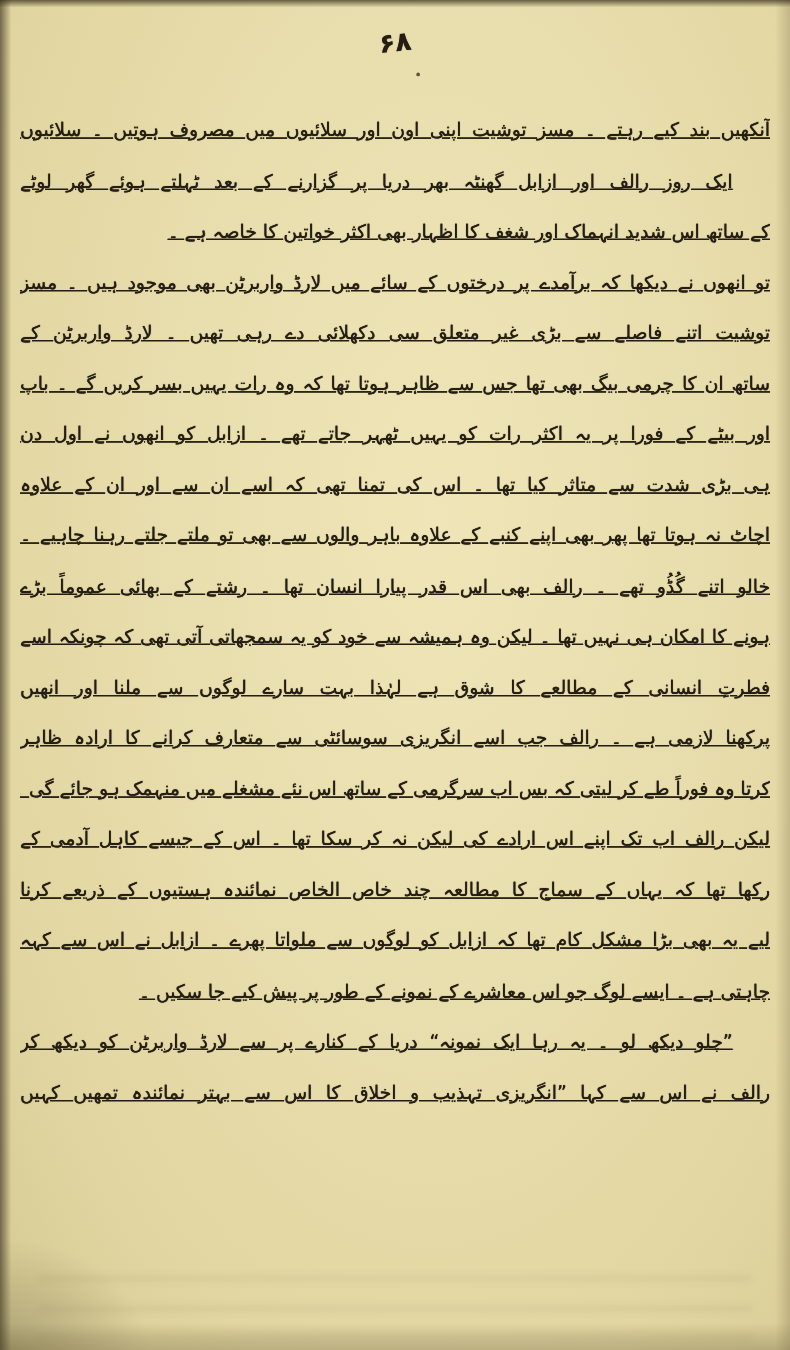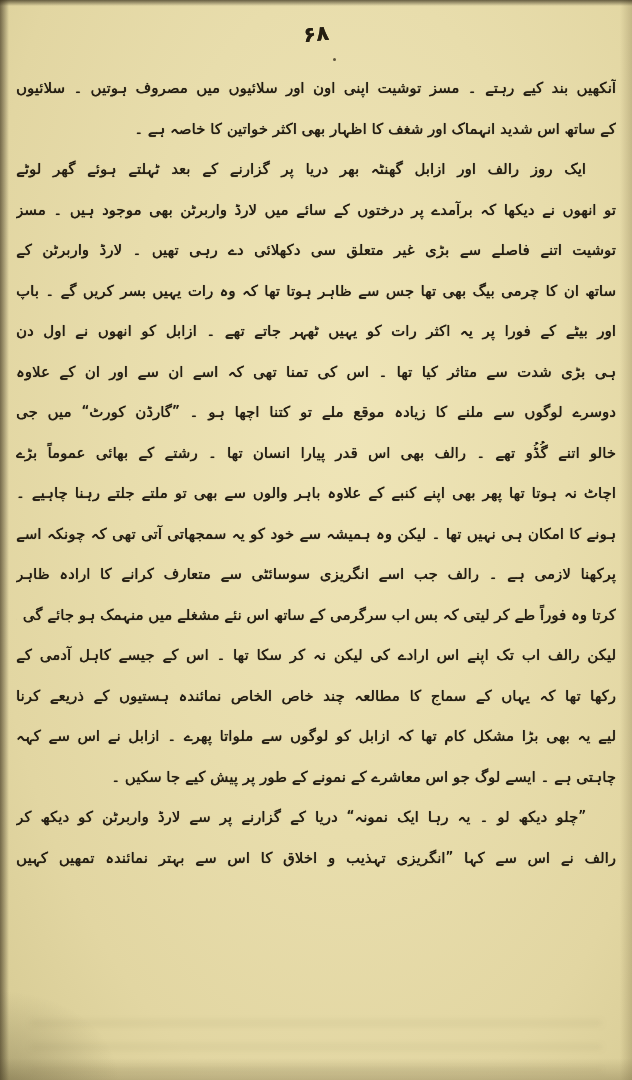--- a/index.html
+++ b/index.html
@@ -22,23 +22,24 @@
     color:#241e12;
     transform:rotate(-6deg);
     text-shadow:0 0 .6px rgba(36,30,18,.9);
   }
   .ink-speck{
     position:absolute;top:58px;left:333px;
     width:3px;height:3px;border-radius:50%;
     background:rgba(46,38,22,.75);
   }
   .text-block{
-    position:absolute;top:68px;right:16px;left:16px;
+    position:absolute;top:84px;right:16px;left:16px;
     direction:rtl;
     color:#241e12;
+    text-decoration:underline;
   }
   .line{
     font-size:15px;
     line-height:40.5px;
     white-space:nowrap;
     overflow:hidden;
     text-align:justify;
     text-align-last:justify;
     text-shadow:0 0 .7px rgba(36,30,18,.95), .3px 0 0 rgba(36,30,18,.55);
   }
@@ -60,35 +61,35 @@
   }
 </style>
 </head>
 <body>
 
 <div class="scan">
   <div class="page-number">۶۸</div>
   <div class="ink-speck"></div>
   <div class="text-block">
       <div class="line">آنکھیں بند کیے رہتے ۔ مسز توشیت اپنی اون اور سلائیوں میں مصروف ہوتیں ۔ سلائیوں</div>
+      <div class="line indent">ایک روز رالف اور ازابل گھنٹہ بھر دریا پر گزارنے کے بعد ٹہلتے ہوئے گھر لوٹے</div>
       <div class="line end">کے ساتھ اس شدید انہماک اور شغف کا اظہار بھی اکثر خواتین کا خاصہ ہے ۔</div>
-      <div class="line indent">ایک روز رالف اور ازابل گھنٹہ بھر دریا پر گزارنے کے بعد ٹہلتے ہوئے گھر لوٹے</div>
       <div class="line">تو انھوں نے دیکھا کہ برآمدے پر درختوں کے سائے میں لارڈ واربرٹن بھی موجود ہیں ۔ مسز</div>
       <div class="line">توشیت اتنے فاصلے سے بڑی غیر متعلق سی دکھلائی دے رہی تھیں ۔ لارڈ واربرٹن کے</div>
       <div class="line">ساتھ ان کا چرمی بیگ بھی تھا جس سے ظاہر ہوتا تھا کہ وہ رات یہیں بسر کریں گے ۔ باپ</div>
       <div class="line">اور بیٹے کے فورا پر یہ اکثر رات کو یہیں ٹھہر جاتے تھے ۔ ازابل کو انھوں نے اول دن</div>
       <div class="line">ہی بڑی شدت سے متاثر کیا تھا ۔ اس کی تمنا تھی کہ اسے ان سے اور ان کے علاوہ</div>
-      <div class="line">دوسرے لوگوں سے ملنے کا زیادہ موقع ملے تو کتنا اچھا ہو ۔ ”گارڈن کورٹ“ میں جی</div>
+      <div class="line">اچاٹ نہ ہوتا تھا پھر بھی اپنے کنبے کے علاوہ باہر والوں سے بھی تو ملتے جلتے رہنا چاہیے ۔</div>
       <div class="line">خالو اتنے گُڈُو تھے ۔ رالف بھی اس قدر پیارا انسان تھا ۔ رشتے کے بھائی عموماً بڑے</div>
-      <div class="line">اچاٹ نہ ہوتا تھا پھر بھی اپنے کنبے کے علاوہ باہر والوں سے بھی تو ملتے جلتے رہنا چاہیے ۔</div>
       <div class="line">ہونے کا امکان ہی نہیں تھا ۔ لیکن وہ ہمیشہ سے خود کو یہ سمجھاتی آتی تھی کہ چونکہ اسے</div>
+      <div class="line">فطرتِ انسانی کے مطالعے کا شوق ہے لہٰذا بہت سارے لوگوں سے ملنا اور انھیں</div>
       <div class="line">پرکھنا لازمی ہے ۔ رالف جب اسے انگریزی سوسائٹی سے متعارف کرانے کا ارادہ ظاہر</div>
       <div class="line">کرتا وہ فوراً طے کر لیتی کہ بس اب سرگرمی کے ساتھ اس نئے مشغلے میں منہمک ہو جائے گی ۔</div>
       <div class="line">لیکن رالف اب تک اپنے اس ارادے کی لیکن نہ کر سکا تھا ۔ اس کے جیسے کاہل آدمی کے</div>
       <div class="line">رکھا تھا کہ یہاں کے سماج کا مطالعہ چند خاص الخاص نمائندہ ہستیوں کے ذریعے کرنا</div>
       <div class="line">لیے یہ بھی بڑا مشکل کام تھا کہ ازابل کو لوگوں سے ملواتا پھرے ۔ ازابل نے اس سے کہہ</div>
       <div class="line end">چاہتی ہے ۔ ایسے لوگ جو اس معاشرے کے نمونے کے طور پر پیش کیے جا سکیں ۔</div>
-      <div class="line indent">”چلو دیکھ لو ۔ یہ رہا ایک نمونہ“ دریا کے گزارنے پر سے لارڈ واربرٹن کو دیکھ کر</div>
+      <div class="line indent">”چلو دیکھ لو ۔ یہ رہا ایک نمونہ“ دریا کے کنارے پر سے لارڈ واربرٹن کو دیکھ کر</div>
       <div class="line">رالف نے اس سے کہا ”انگریزی تہذیب و اخلاق کا اس سے بہتر نمائندہ تمھیں کہیں</div>
     </div>
   <div class="show-through"></div>
   <div class="corner-shadow"></div>
 </div>
 
 </body></html>

